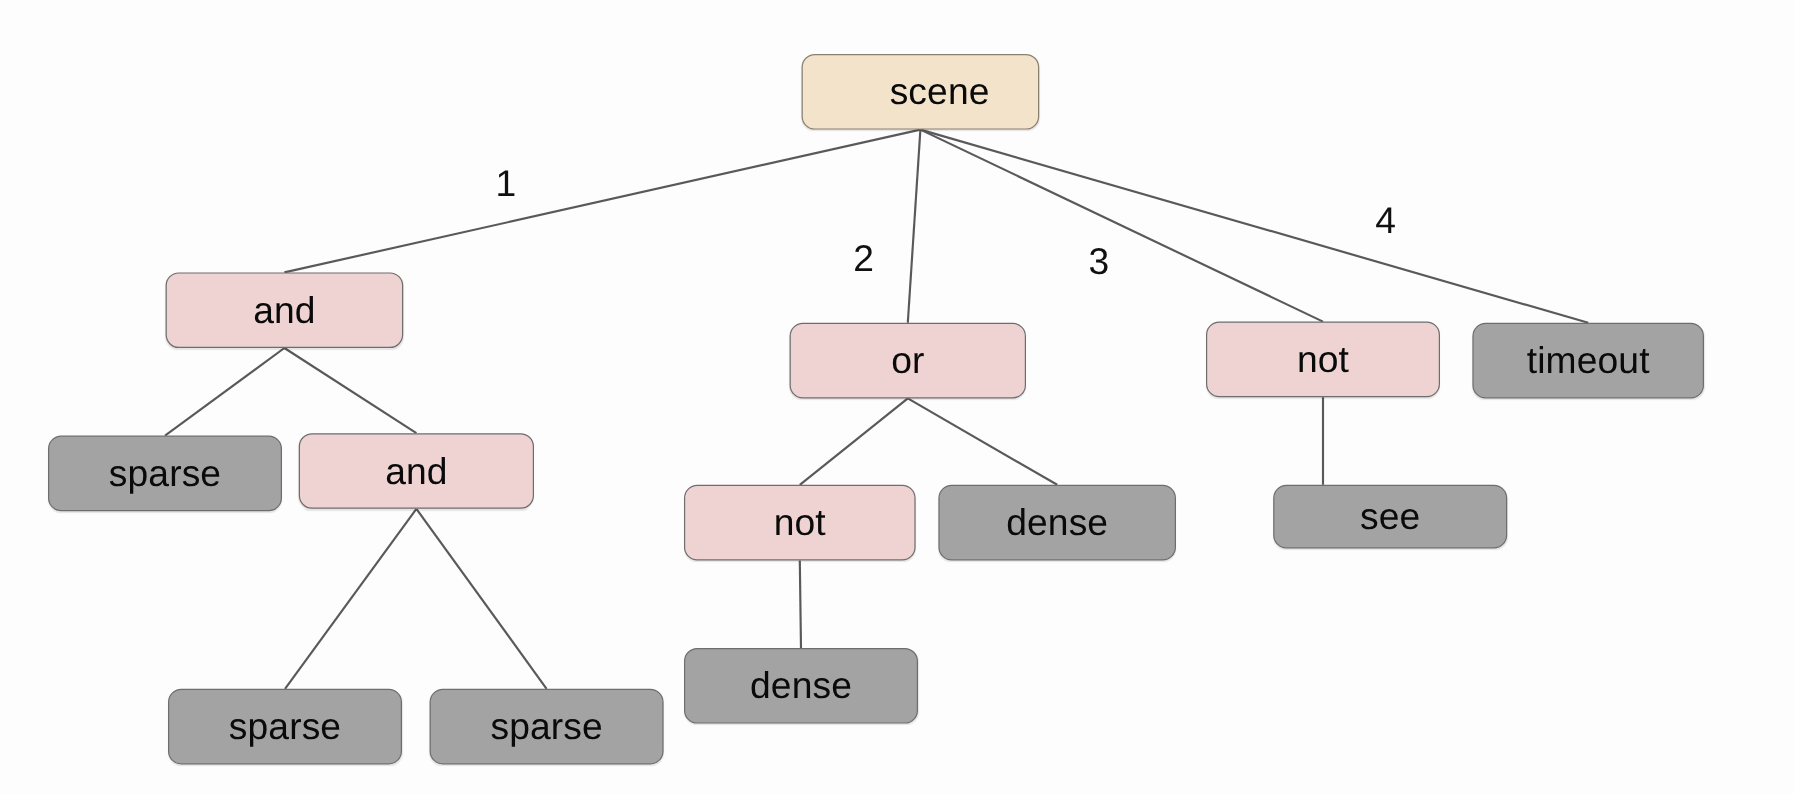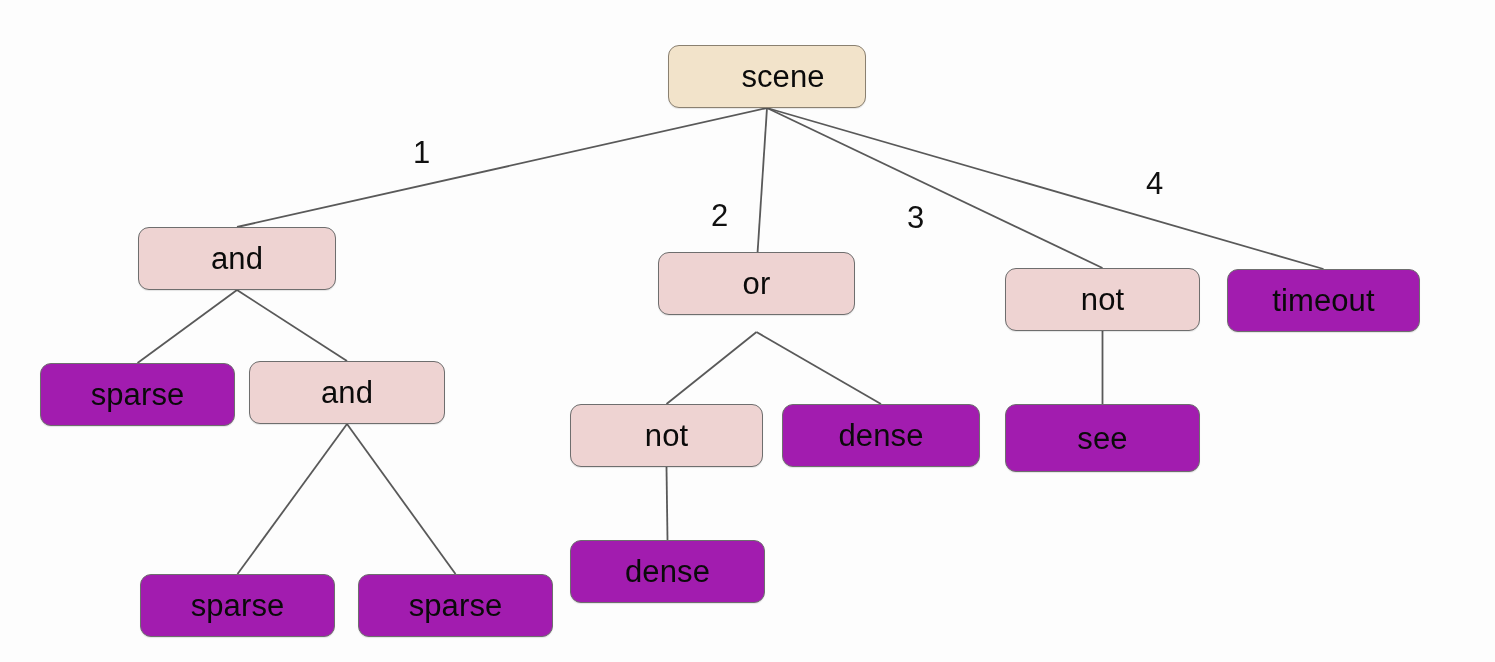--- a/index.html
+++ b/index.html
@@ -33,21 +33,21 @@
     border-radius: 11px;
     font-size: 31px;
     color: #0a0a0a;
     letter-spacing: 0.1px;
     line-height: 1;
     white-space: nowrap;
     box-shadow: 0 1px 1px rgba(0,0,0,0.10);
   }
   .node.root   { background: #f2e3ca; border-color: #8a8070; }
   .node.op     { background: #eed3d2; border-color: #6e6e6e; text-align: right; }
-  .node.leaf   { background: #a21caf; border-color: #6e6e6e; }
+  .node.leaf   { background: #a3a3a3; border-color: #6e6e6e; }
   .edge-label {
     position: absolute;
     font-size: 31px;
     color: #101010;
     line-height: 1;
     white-space: nowrap;
   }
 </style>
 </head>
 <body>
@@ -66,42 +66,42 @@
       <line x1="756.5" y1="332" x2="881" y2="404" stroke="#595959" stroke-width="1.8"></line>
       <line x1="666.5" y1="467" x2="667.5" y2="540" stroke="#595959" stroke-width="1.8"></line>
       <line x1="1102.5" y1="331" x2="1102.5" y2="404" stroke="#595959" stroke-width="1.8"></line>
     </svg>
 <div class="node root" style="left: 668px; top: 45px; width: 198px; height: 63px; padding-left: 32px;">
       <span>scene</span>
     </div>
     <div class="node op" style="left: 138px; top: 227px; width: 198px; height: 63px;">
       <span>and</span>
     </div>
-    <div class="node op" style="left: 658px; top: 252px; width: 197px; height: 63px;">
+    <div class="node op" style="left: 658px; top: 269px; width: 197px; height: 63px;">
       <span>or</span>
     </div>
     <div class="node op" style="left: 1005px; top: 268px; width: 195px; height: 63px;">
       <span>not</span>
     </div>
     <div class="node leaf" style="left: 1227px; top: 269px; width: 193px; height: 63px;">
       <span>timeout</span>
     </div>
     <div class="node leaf" style="left: 40px; top: 363px; width: 195px; height: 63px;">
       <span>sparse</span>
     </div>
     <div class="node op" style="left: 249px; top: 361px; width: 196px; height: 63px;">
       <span>and</span>
     </div>
     <div class="node op" style="left: 570px; top: 404px; width: 193px; height: 63px;">
       <span>not</span>
     </div>
     <div class="node leaf" style="left: 782px; top: 404px; width: 198px; height: 63px;">
       <span>dense</span>
     </div>
-    <div class="node leaf" style="left: 1005px; top: 404px; width: 195px; height: 68px; text-align: right;">
+    <div class="node leaf" style="left: 1061px; top: 404px; width: 195px; height: 53px; text-align: right;">
       <span>see</span>
     </div>
     <div class="node leaf" style="left: 140px; top: 574px; width: 195px; height: 63px;">
       <span>sparse</span>
     </div>
     <div class="node leaf" style="left: 358px; top: 574px; width: 195px; height: 63px;">
       <span>sparse</span>
     </div>
     <div class="node leaf" style="left: 570px; top: 540px; width: 195px; height: 63px;">
       <span>dense</span>

